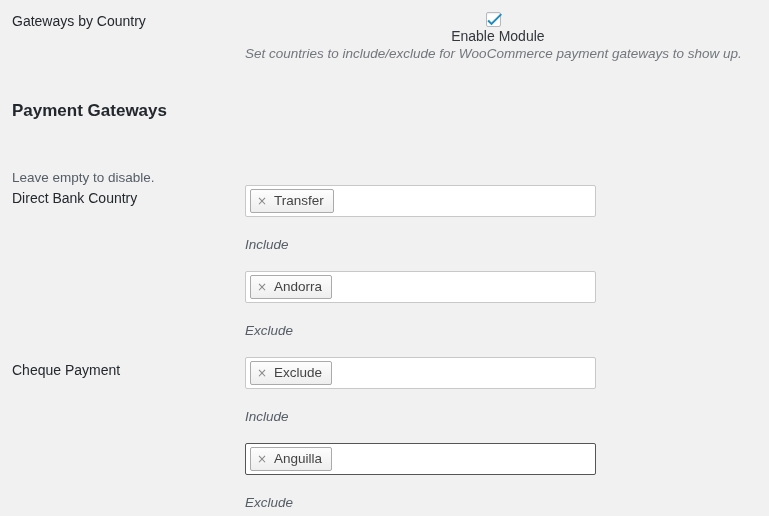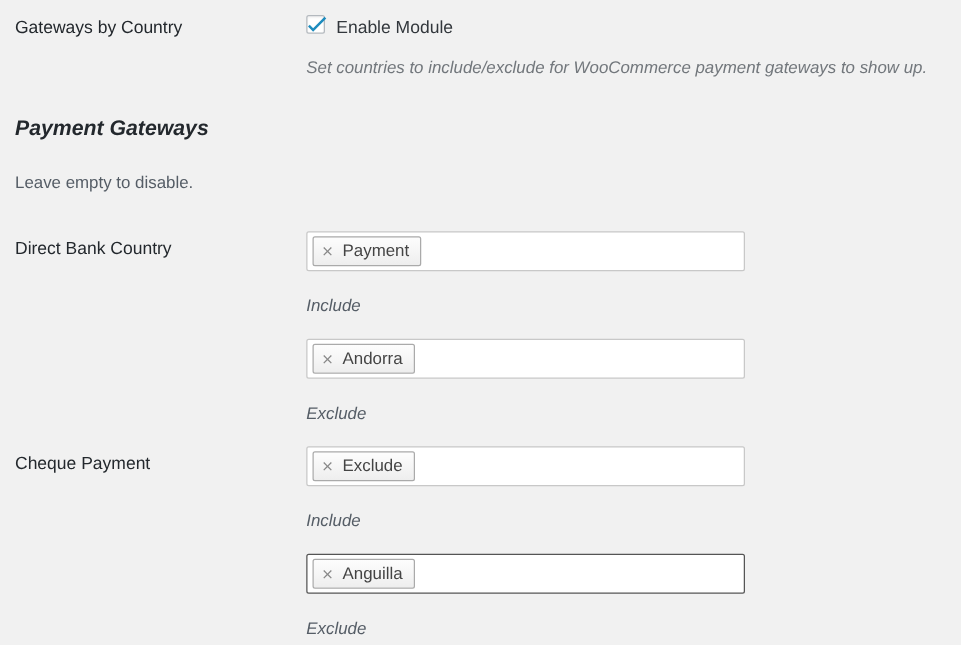--- a/index.html
+++ b/index.html
@@ -42,22 +42,23 @@
   }
   .row-field {
     position: absolute;
     left: 245px;
     top: 0;
   }
 
   
   .checkbox-line {
     display: flex;
-    align-items: flex-start;
+    align-items: center;
     height: 20px;
+    flex-direction: column;
   }
   .cbox {
     width: 15px;
     height: 15px;
     box-sizing: border-box;
     border: 1px solid #b4b9be;
     background: #fff;
     border-radius: 2px;
     position: relative;
     flex: 0 0 auto;
@@ -92,20 +93,21 @@
     font-weight: bold;
     line-height: 22px;
     color: #23282d;
   }
   .section-sub {
     position: absolute;
     left: 12px;
     font-size: 13.5px;
     line-height: 18px;
     color: #555d66;
+    margin-top: 32px;
   }
 
   
   .ms {
     position: absolute;
     left: 245px;
     width: 351px;
     height: 32px;
     box-sizing: border-box;
     background: #fff;
@@ -160,31 +162,31 @@
           <svg viewBox="0 0 20 20" aria-hidden="true">
             <path d="M6.5 12.5 L3.8 9.8 L2.4 11.2 L6.5 15.3 L17 4.8 L15.6 3.4 Z" fill="#1e8cbe"></path>
           </svg>
         </span>
         <span class="cbox-label">Enable Module</span>
       </div>
       <div class="desc" style="margin-top:13px;">Set countries to include/exclude for WooCommerce payment gateways to show up.</div>
     </div>
   </div>
 
-  <div class="section-title" style="top:92px;font-style:italic;">Payment Gateways</div>
+  <div class="section-title" style="top:100px;">Payment Gateways</div>
   <div class="section-sub" style="top:137px;">Leave empty to disable.</div>
 
   <div class="form-row" style="top:189px;">
     <div class="row-label">Direct Bank Country</div>
   </div>
 
   <div class="ms" style="top:185px;">
     <span class="chip">
       <span class="chip-x">×</span>
-      <span>Payment</span>
+      <span>Transfer</span>
     </span>
   </div>
   <div class="helper" style="top:222px;">Include</div>
 
   <div class="ms" style="top:271px;">
     <span class="chip">
       <span class="chip-x">×</span>
       <span>Andorra</span>
     </span>
   </div>

